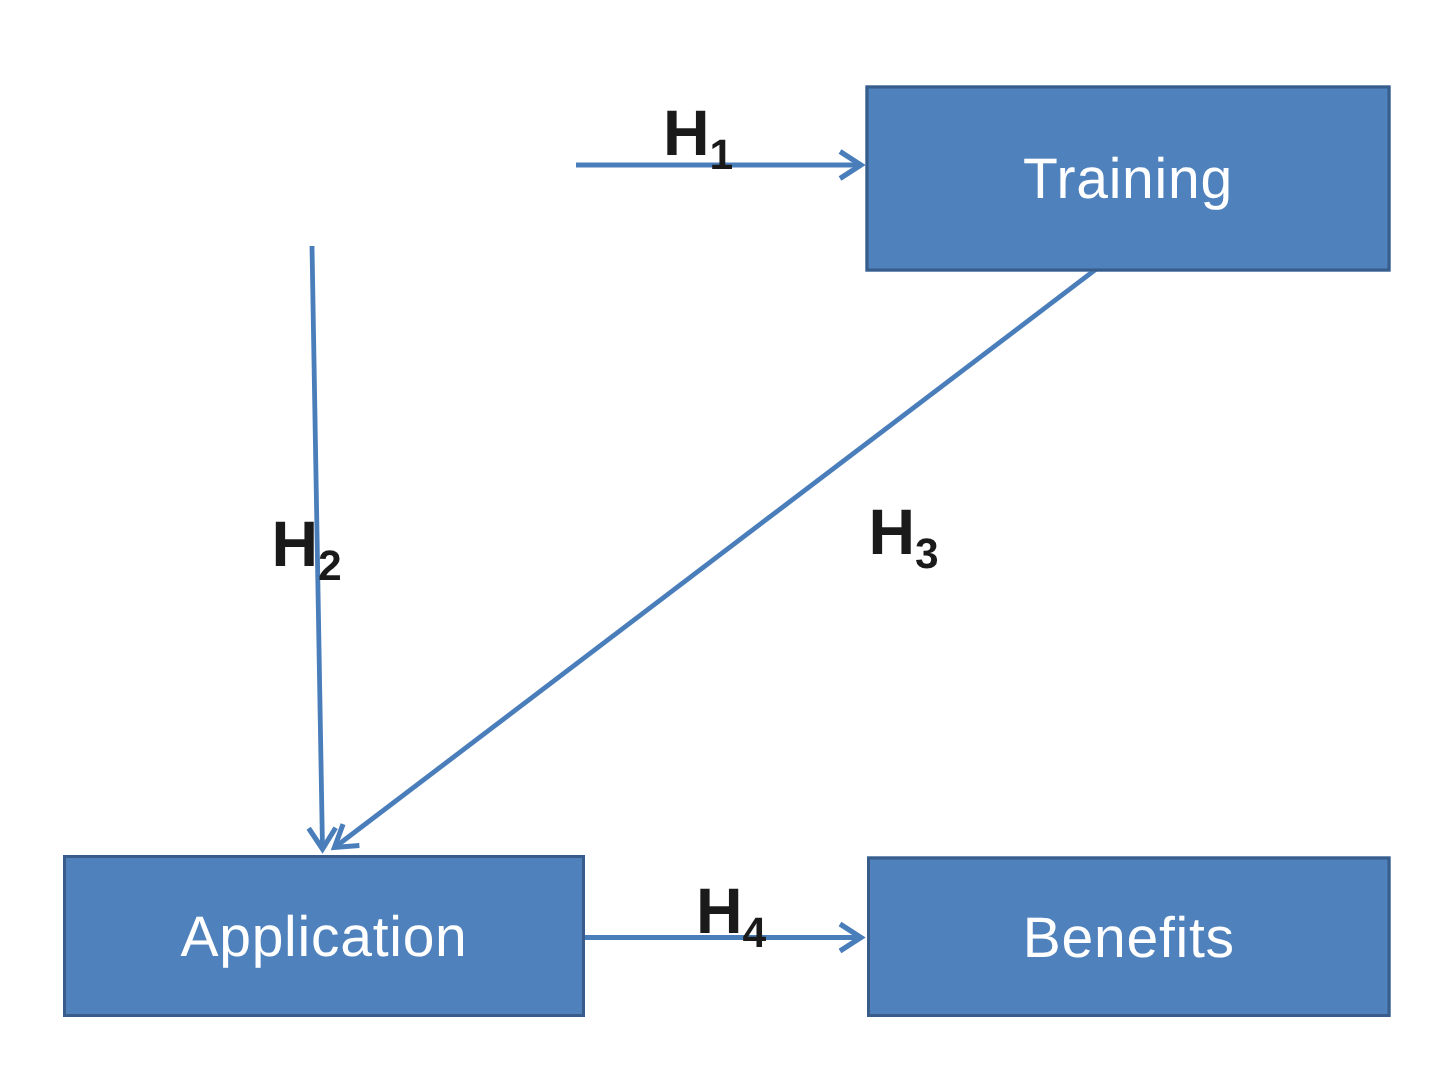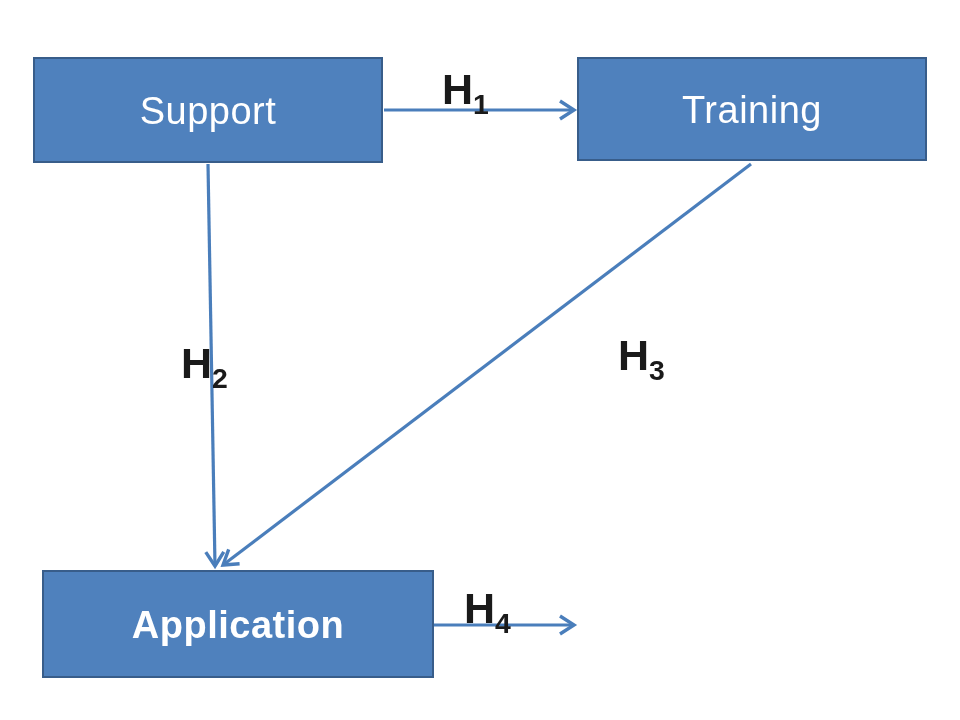--- a/index.html
+++ b/index.html
@@ -35,69 +35,69 @@
     border: 2.5px solid var(--node-border, #385d8a);
     color: var(--node-text, #ffffff);
     display: flex;
     align-items: center;
     justify-content: center;
     font-size: 38px;
     letter-spacing: 0.5px;
     padding-top: 3px;
   }
   #node-support     { left: 33px;  top: 57px;  width: 350px; height: 106px; }
-  #node-training    { left: 577px; top: 57px;  width: 350px; height: 104px; }
-  #node-application { left: 42px;  top: 570px; width: 392px; height: 108px; font-weight: bold; }
+  #node-training    { left: 577px; top: 57px;  width: 350px; height: 124px; }
+  #node-application { left: 42px;  top: 570px; width: 348px; height: 108px; }
   #node-benefits    { left: 578px; top: 571px; width: 349px; height: 107px; }
   .edge-label {
     position: absolute;
     color: var(--label-color, #1a1a1a);
     font-size: 43px;
     line-height: 1.1;
     white-space: nowrap;
     font-weight: bold;
   }
   .edge-label sub {
     font-size: 0.66em;
     line-height: 0;
   }
   #edge-label-h1 { left: 442px; top: 66px;  }
   #edge-label-h2 { left: 165px; top: 340px; margin-left: 16px; }
-  #edge-label-h3 { left: 618px; top: 332px; }
+  #edge-label-h3 { left: 579px; top: 332px; }
   #edge-label-h4 { left: 464px; top: 585px; }
 </style>
 </head>
 <body>
 
 <div id="canvas">
 
   <svg id="arrows-layer" viewBox="0 0 960 720" xmlns="http://www.w3.org/2000/svg">
     <defs>
       <marker id="arrowhead" markerUnits="userSpaceOnUse" markerWidth="26" markerHeight="26" viewBox="0 0 26 26" refX="19" refY="13" orient="auto">
         <path d="M5,4 L19,13 L5,22"></path>
       </marker>
     </defs>
     <line x1="384" y1="110" x2="574" y2="110" marker-end="url(#arrowhead)"></line>
     <line x1="208" y1="164" x2="215" y2="566" marker-end="url(#arrowhead)"></line>
     <line x1="751" y1="164" x2="223" y2="565" marker-end="url(#arrowhead)"></line>
     <line x1="390" y1="625" x2="574" y2="625" marker-end="url(#arrowhead)"></line>
   </svg>
 
-  <div class="node" id="node-support">
-    <span>Support</span>
-  </div>
 
   <div class="node" id="node-training">
     <span>Training</span>
   </div>
 
   <div class="node" id="node-application">
     <span>Application</span>
   </div>
 
+  <div class="node" id="node-benefits">
+    <span>Benefits</span>
+  </div>
 
   <div class="edge-label" id="edge-label-h1"><span>H</span><sub>1</sub></div>
 
   <div class="edge-label" id="edge-label-h2"><span>H</span><sub>2</sub></div>
 
   <div class="edge-label" id="edge-label-h3"><span>H</span><sub>3</sub></div>
 
   <div class="edge-label" id="edge-label-h4"><span>H</span><sub>4</sub></div>
 
 </div>

